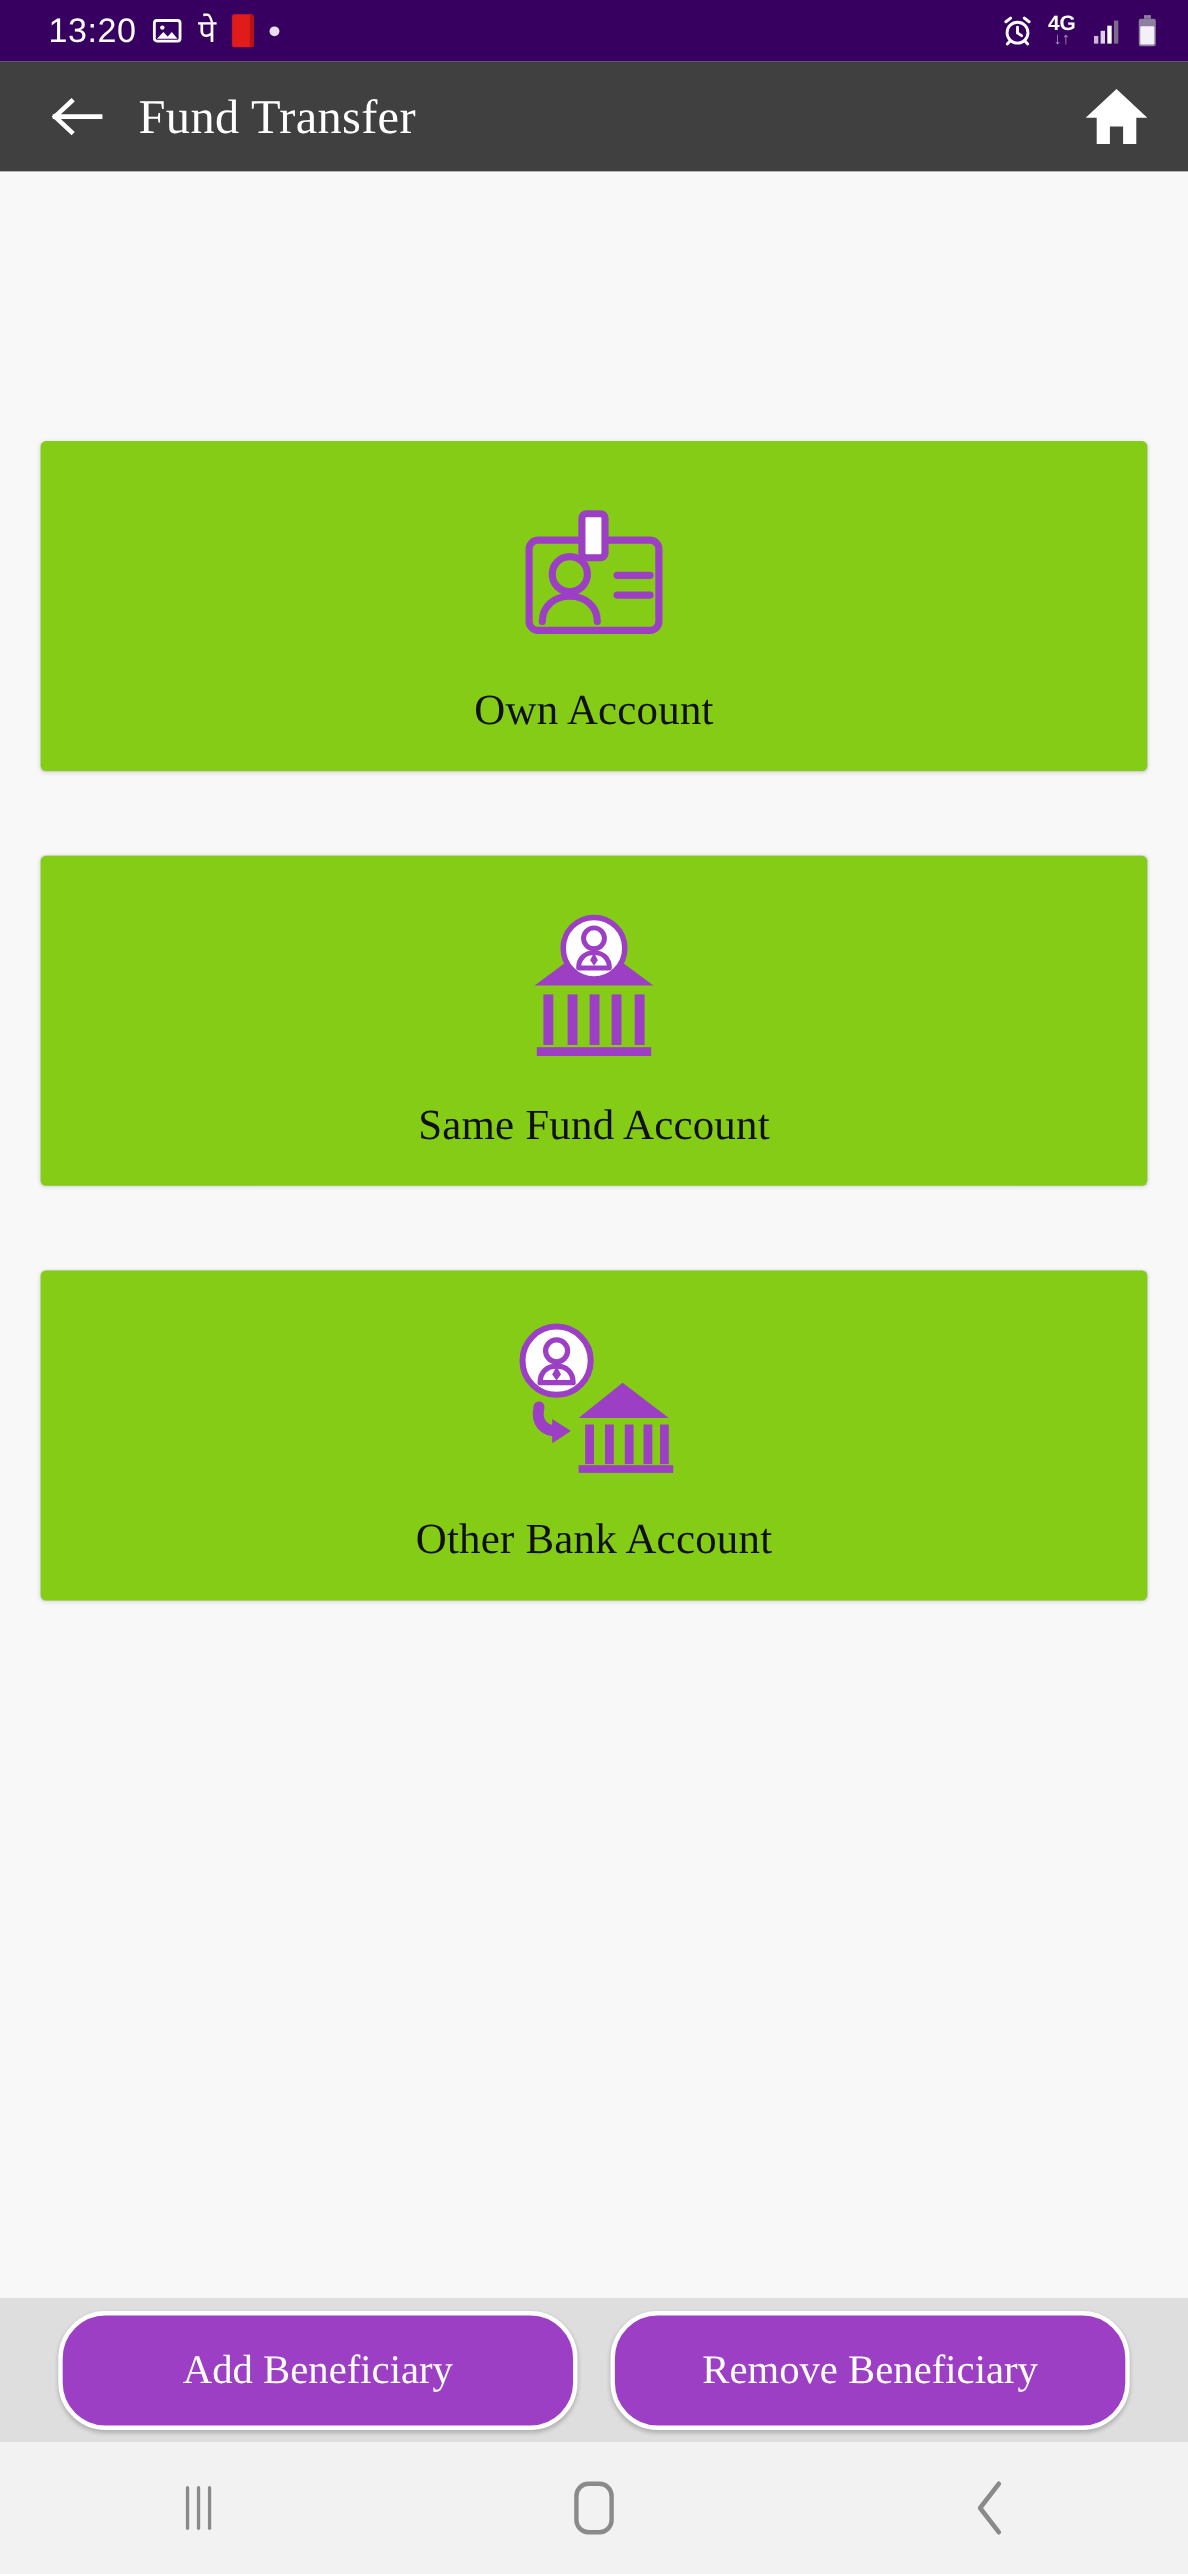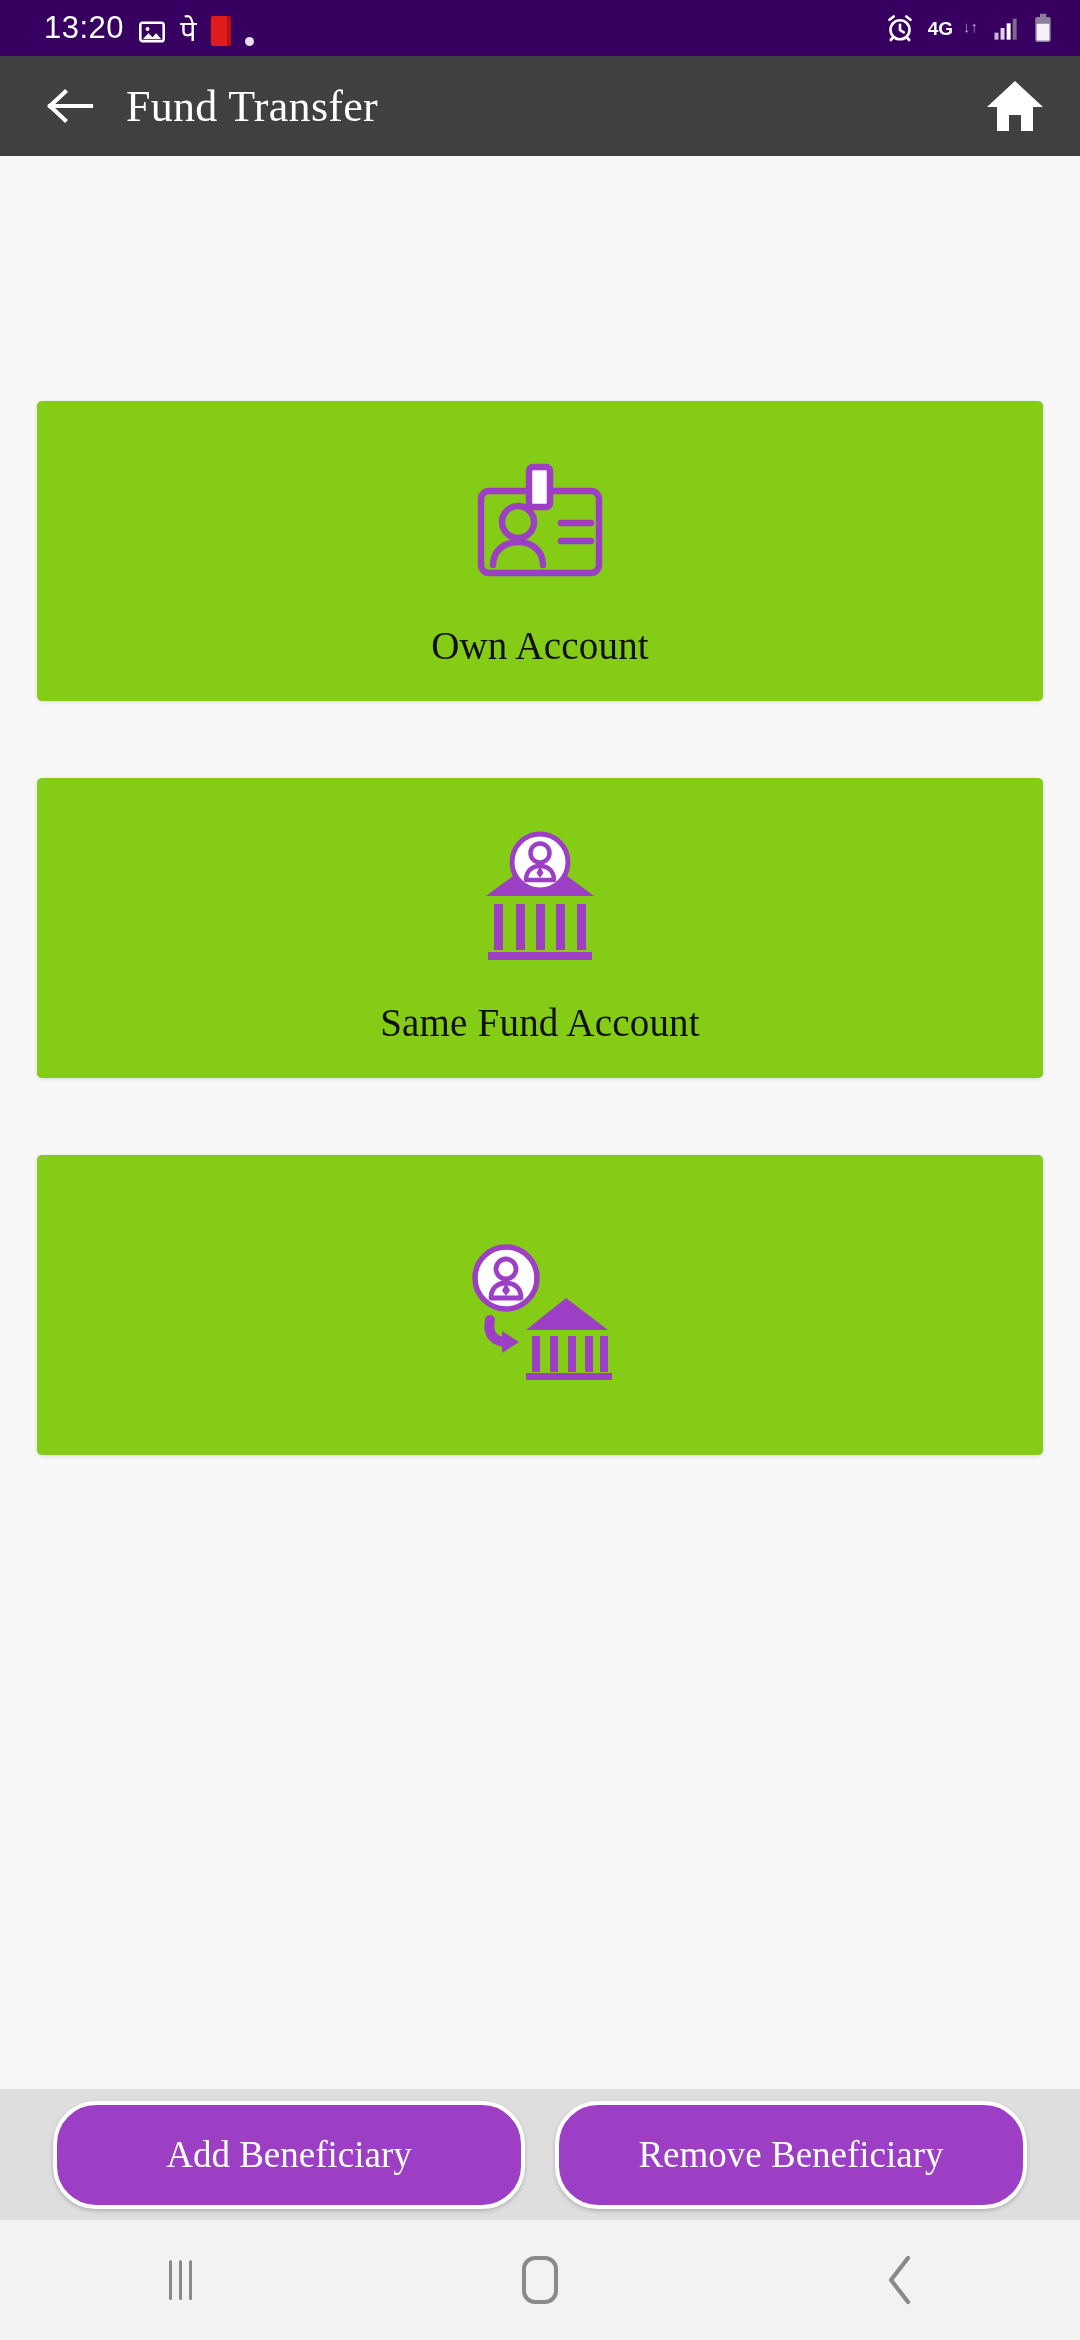--- a/index.html
+++ b/index.html
@@ -17,38 +17,38 @@
   }
 
   
   .status-bar {
     height:56px; flex:0 0 56px;
     background:#370060;
     display:flex; align-items:center;
     padding:0 26px 0 44px;
     color:#f2eaf8;
   }
-  .status-left { display:flex; align-items:flex-end; gap:14px; }
+  .status-left { display:flex; align-items:center; gap:14px; }
   .status-right { margin-left:auto; display:flex; align-items:center; gap:13px; }
   .clock {
     font-family:"Liberation Sans", sans-serif;
     font-size:31px; letter-spacing:0.5px; color:#ffffff; font-weight:400;
   }
   .ico { display:flex; align-items:center; justify-content:center; }
   .glyph-pe {
     font-family:"DejaVu Sans", sans-serif;
     font-size:29px; color:#ffffff; line-height:1;
   }
   .red-book {
     width:20px; height:30px; background:#e01b1b;
     border-right:4px solid #b51313; border-radius:2px;
   }
   .white-dot { width:9px; height:9px; border-radius:50%; background:#e8dff0; }
   .net-type {
-    display:flex; flex-direction:row; align-items:center; line-height:1;gap:10px;
+    display:flex; flex-direction:column; align-items:center; line-height:1;
   }
   .net-type .g {
     font-family:"Liberation Sans", sans-serif;
     font-size:19px; font-weight:700; color:#ffffff;
   }
   .net-type .arrows { font-size:15px; color:#b39ac6; margin-top:-2px; }
 
   
   .app-bar {
     height:100px; flex:0 0 100px;
@@ -235,20 +235,21 @@
           <g fill="#9c3fc4">
             <rect x="72" y="94" width="8" height="36"></rect>
             <rect x="90" y="94" width="8" height="36"></rect>
             <rect x="108" y="94" width="8" height="36"></rect>
             <rect x="125" y="94" width="8" height="36"></rect>
             <rect x="140" y="94" width="8" height="36"></rect>
             <rect x="66" y="131" width="86" height="7"></rect>
           </g>
         </svg>
       </div>
+      <div class="card-label">Other Bank Account</div>
     </div>
 
   </div>
 
   <div class="action-bar">
     <div class="pill">Add Beneficiary</div>
     <div class="pill">Remove Beneficiary</div>
   </div>
 
   <div class="nav-bar">

